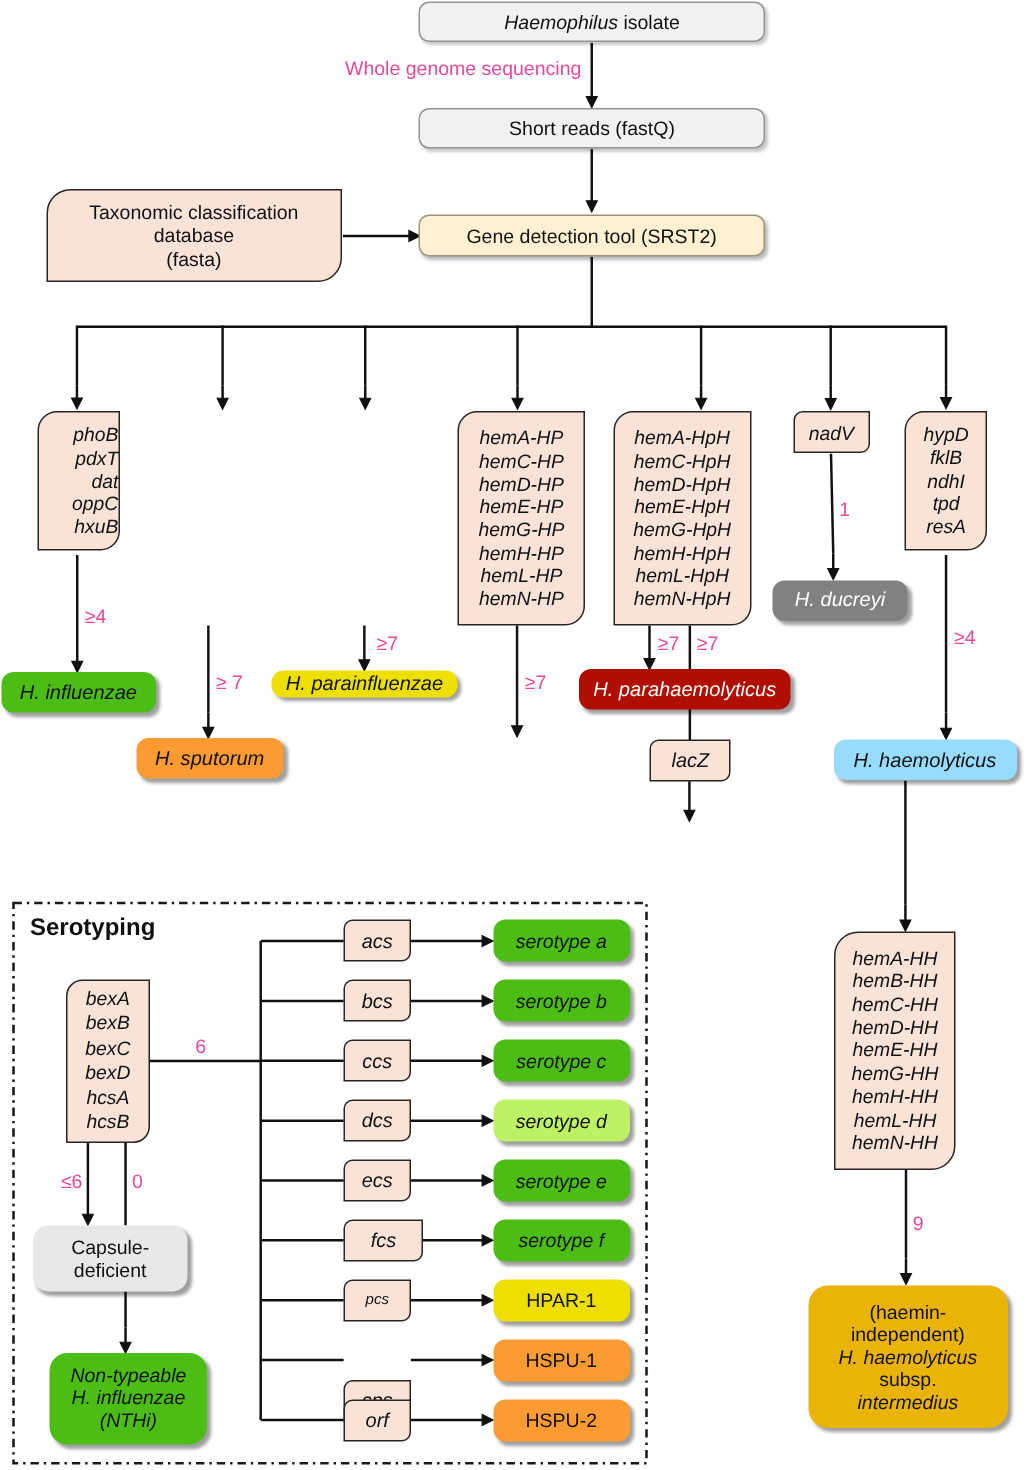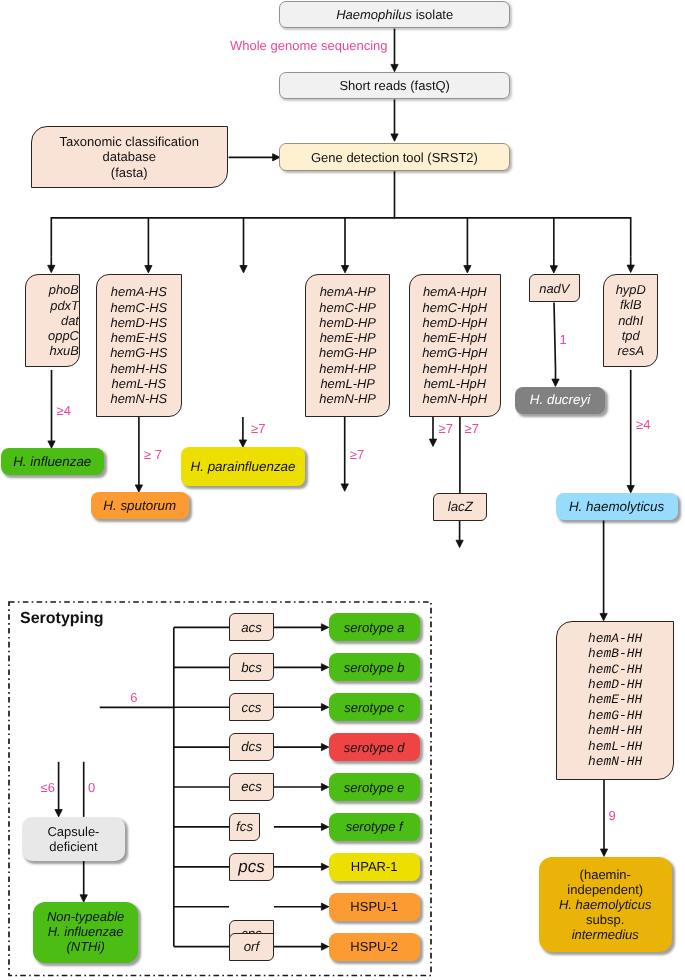--- a/index.html
+++ b/index.html
@@ -137,30 +137,20 @@
 <div class="node " style="left:279.2px;top:143px;width:230.5px;height:28.2px;background:#fef1d2;border:1.3px solid #9c947a;border-radius:7px;box-shadow:2px 2px 2.4px rgba(0,0,0,0.28);">
 <span class="plain">Gene detection tool (SRST2)</span>
 </div>
 <div class="node peach" style="left:24.8px;top:273.8px;width:55.1px;height:93.2px;border-radius:13px 0 13px 0;align-items:flex-end;">
 <span class="gene" style="line-height:15.25px">phoB</span>
 <span class="gene" style="line-height:15.25px">pdxT</span>
 <span class="gene" style="line-height:15.25px">dat</span>
 <span class="gene" style="line-height:15.25px">oppC</span>
 <span class="gene" style="line-height:15.25px">hxuB</span>
 </div>
-<div class="node peach" style="left:96px;top:274px;width:85.6px;height:142.7px;border-radius:13px 0 13px 0;">
-<span class="gene" style="line-height:15.25px">hemA-HS</span>
-<span class="gene" style="line-height:15.25px">hemC-HS</span>
-<span class="gene" style="line-height:15.25px">hemD-HS</span>
-<span class="gene" style="line-height:15.25px">hemE-HS</span>
-<span class="gene" style="line-height:15.25px">hemG-HS</span>
-<span class="gene" style="line-height:15.25px">hemH-HS</span>
-<span class="gene" style="line-height:15.25px">hemL-HS</span>
-<span class="gene" style="line-height:15.25px">hemN-HS</span>
-</div>
 <div class="node peach" style="left:305.3px;top:274px;width:84.7px;height:142.7px;border-radius:13px 0 13px 0;">
 <span class="gene" style="line-height:15.25px">hemA-HP</span>
 <span class="gene" style="line-height:15.25px">hemC-HP</span>
 <span class="gene" style="line-height:15.25px">hemD-HP</span>
 <span class="gene" style="line-height:15.25px">hemE-HP</span>
 <span class="gene" style="line-height:15.25px">hemG-HP</span>
 <span class="gene" style="line-height:15.25px">hemH-HP</span>
 <span class="gene" style="line-height:15.25px">hemL-HP</span>
 <span class="gene" style="line-height:15.25px">hemN-HP</span>
 </div>
@@ -183,60 +173,71 @@
 <span class="gene" style="line-height:15.25px">ndhI</span>
 <span class="gene" style="line-height:15.25px">tpd</span>
 <span class="gene" style="line-height:15.25px">resA</span>
 </div>
 <div class="node sh" style="left:0.5px;top:448px;width:103.5px;height:27px;background:#4cbd14;border-radius:8px;">
 <span class="plain ital" style="color:#111;font-size:13.4px">H. influenzae</span>
 </div>
 <div class="node sh" style="left:91px;top:492px;width:97.5px;height:27px;background:#fc9b32;border-radius:8px;">
 <span class="plain ital" style="color:#111;font-size:13.4px">H. sputorum</span>
 </div>
-<div class="node sh" style="left:181px;top:447px;width:124px;height:39px;background:#ede000;border-radius:8px;">
+<div class="node sh" style="left:181px;top:447px;width:124px;height:18px;background:#ede000;border-radius:8px;">
 <span class="plain ital" style="color:#111;font-size:13.4px">H. parainfluenzae</span>
+</div>
+<div class="node sh" style="left:386px;top:446px;width:141px;height:27px;background:#b00e02;border-radius:8px;">
+<span class="plain ital" style="color:#fff;font-size:13.4px">H. parahaemolyticus</span>
 </div>
 <div class="node sh" style="left:515px;top:386.5px;width:90px;height:27px;background:#818181;border-radius:8px;">
 <span class="plain ital" style="color:#fff;font-size:13.4px">H. ducreyi</span>
 </div>
 <div class="node sh" style="left:555.6px;top:493px;width:122px;height:26.7px;background:#97dbfd;border-radius:8px;">
 <span class="plain ital" style="color:#111;font-size:13.4px">H. haemolyticus</span>
 </div>
 <div class="node peach" style="left:433.2px;top:493.2px;width:54.2px;height:27.4px;border-radius:6px 0 6px 0;">
 <span class="gene" style="font-size:13.3px">lacZ</span>
 </div>
 <div class="lbl" style="left:56.5px;top:404px;">≥4</div>
 <div class="lbl" style="left:144px;top:447.5px;">≥ 7</div>
 <div class="lbl" style="left:251px;top:422px;">≥7</div>
 <div class="lbl" style="left:349.8px;top:447.5px;">≥7</div>
 <div class="lbl" style="left:438.5px;top:422px;">≥7</div>
 <div class="lbl" style="left:464.5px;top:422px;">≥7</div>
 <div class="lbl" style="left:559.5px;top:333px;">1</div>
 <div class="lbl" style="left:636px;top:418px;">≥4</div>
-<div class="node peach" style="left:556.2px;top:620.6px;width:118px;height:159.1px;border-radius:16px 0 16px 0;font-family:Liberation Mono, monospace;">
+<div class="node peach" style="left:556.2px;top:620.6px;width:81px;height:159.1px;border-radius:16px 0 16px 0;">
 <span class="gene" style="line-height:15.45px">hemA-HH</span>
 <span class="gene" style="line-height:15.45px">hemB-HH</span>
 <span class="gene" style="line-height:15.45px">hemC-HH</span>
 <span class="gene" style="line-height:15.45px">hemD-HH</span>
 <span class="gene" style="line-height:15.45px">hemE-HH</span>
 <span class="gene" style="line-height:15.45px">hemG-HH</span>
 <span class="gene" style="line-height:15.45px">hemH-HH</span>
 <span class="gene" style="line-height:15.45px">hemL-HH</span>
 <span class="gene" style="line-height:15.45px">hemN-HH</span>
 </div>
 <div class="lbl" style="left:608.5px;top:809px;">9</div>
 <div class="node sh" style="left:539px;top:856.8px;width:132.5px;height:95.5px;background:#eab308;border-radius:13px;">
 <span class="plain" style="line-height:15.1px">(haemin-</span>
 <span class="plain" style="line-height:15.1px">independent)</span>
 <span class="plain ital" style="line-height:15.1px">H. haemolyticus</span>
 <span class="plain" style="line-height:15.1px">subsp.</span>
 <span class="plain ital" style="line-height:15.1px">intermedius</span>
 </div>
 <div style="position:absolute;left:20px;top:610px;font-size:16px;font-weight:bold;color:#111;">Serotyping</div>
+<div class="node peach" style="left:44.2px;top:653px;width:55.5px;height:108.7px;border-radius:11px 0 11px 0;">
+<span class="gene" style="line-height:16.5px">bexA</span>
+<span class="gene" style="line-height:16.5px">bexB</span>
+<span class="gene" style="line-height:16.5px">bexC</span>
+<span class="gene" style="line-height:16.5px">bexD</span>
+<span class="gene" style="line-height:16.5px">hcsA</span>
+<span class="gene" style="line-height:16.5px">hcsB</span>
+</div>
 <div class="node sh" style="left:22.2px;top:816.9px;width:102.5px;height:44.2px;background:#e8e8e8;border-radius:10px;">
 <span class="plain" style="line-height:15.1px">Capsule-</span>
 <span class="plain" style="line-height:15.1px">deficient</span>
 </div>
 <div class="node sh" style="left:33px;top:902.2px;width:105.2px;height:60.4px;background:#4cbd14;border-radius:12px;">
 <span class="plain ital" style="line-height:14.8px">Non-typeable</span>
 <span class="plain ital" style="line-height:14.8px">H. influenzae</span>
 <span class="plain ital" style="line-height:14.8px">(NTHi)</span>
 </div>
 <div class="lbl" style="left:40.6px;top:781px;">≤6</div>
@@ -256,37 +257,37 @@
 </div>
 <div class="node peach" style="left:229.1px;top:693.2px;width:44.8px;height:28px;border-radius:6px 0 6px 0;">
 <span class="gene" style="font-size:13.3px">ccs</span>
 </div>
 <div class="node sh" style="left:328.8px;top:693.2px;width:90.8px;height:28px;background:#4cbd14;border-radius:8px;">
 <span class="plain ital" style="font-size:13px">serotype c</span>
 </div>
 <div class="node peach" style="left:229.1px;top:733.1px;width:44.8px;height:28px;border-radius:6px 0 6px 0;">
 <span class="gene" style="font-size:13.3px">dcs</span>
 </div>
-<div class="node sh" style="left:328.8px;top:733.1px;width:90.8px;height:28px;background:#ef4444;border-radius:8px;">
+<div class="node sh" style="left:328.8px;top:733.1px;width:90.8px;height:28px;background:#bef264;border-radius:8px;">
 <span class="plain ital" style="font-size:13px">serotype d</span>
 </div>
 <div class="node peach" style="left:229.1px;top:773px;width:44.8px;height:28px;border-radius:6px 0 6px 0;">
 <span class="gene" style="font-size:13.3px">ecs</span>
 </div>
 <div class="node sh" style="left:328.8px;top:773px;width:90.8px;height:28px;background:#4cbd14;border-radius:8px;">
 <span class="plain ital" style="font-size:13px">serotype e</span>
 </div>
-<div class="node peach" style="left:229.1px;top:812.9px;width:31px;height:28px;border-radius:6px 0 6px 0;">
+<div class="node peach" style="left:229.1px;top:812.9px;width:53px;height:28px;border-radius:6px 0 6px 0;">
 <span class="gene" style="font-size:13.3px">fcs</span>
 </div>
 <div class="node sh" style="left:328.8px;top:812.9px;width:90.8px;height:28px;background:#4cbd14;border-radius:8px;">
 <span class="plain ital" style="font-size:13px">serotype f</span>
 </div>
 <div class="node peach" style="left:229.1px;top:852.8px;width:44.8px;height:28px;border-radius:6px 0 6px 0;">
-<span class="gene" style="font-size:17px">pcs</span>
+<span class="gene" style="font-size:10px">pcs</span>
 </div>
 <div class="node sh" style="left:328.8px;top:852.8px;width:90.8px;height:28px;background:#ede000;border-radius:8px;">
 <span class="plain" style="font-size:13px">HPAR-1</span>
 </div>
 <div class="node peach" style="left:229.1px;top:892.7px;width:44.8px;height:28px;border-radius:6px 0 6px 0;margin-top:27px;">
 <span class="gene" style="font-size:13.3px">cps</span>
 </div>
 <div class="node sh" style="left:328.8px;top:892.7px;width:90.8px;height:28px;background:#fc9b32;border-radius:8px;">
 <span class="plain" style="font-size:13px">HSPU-1</span>
 </div>

